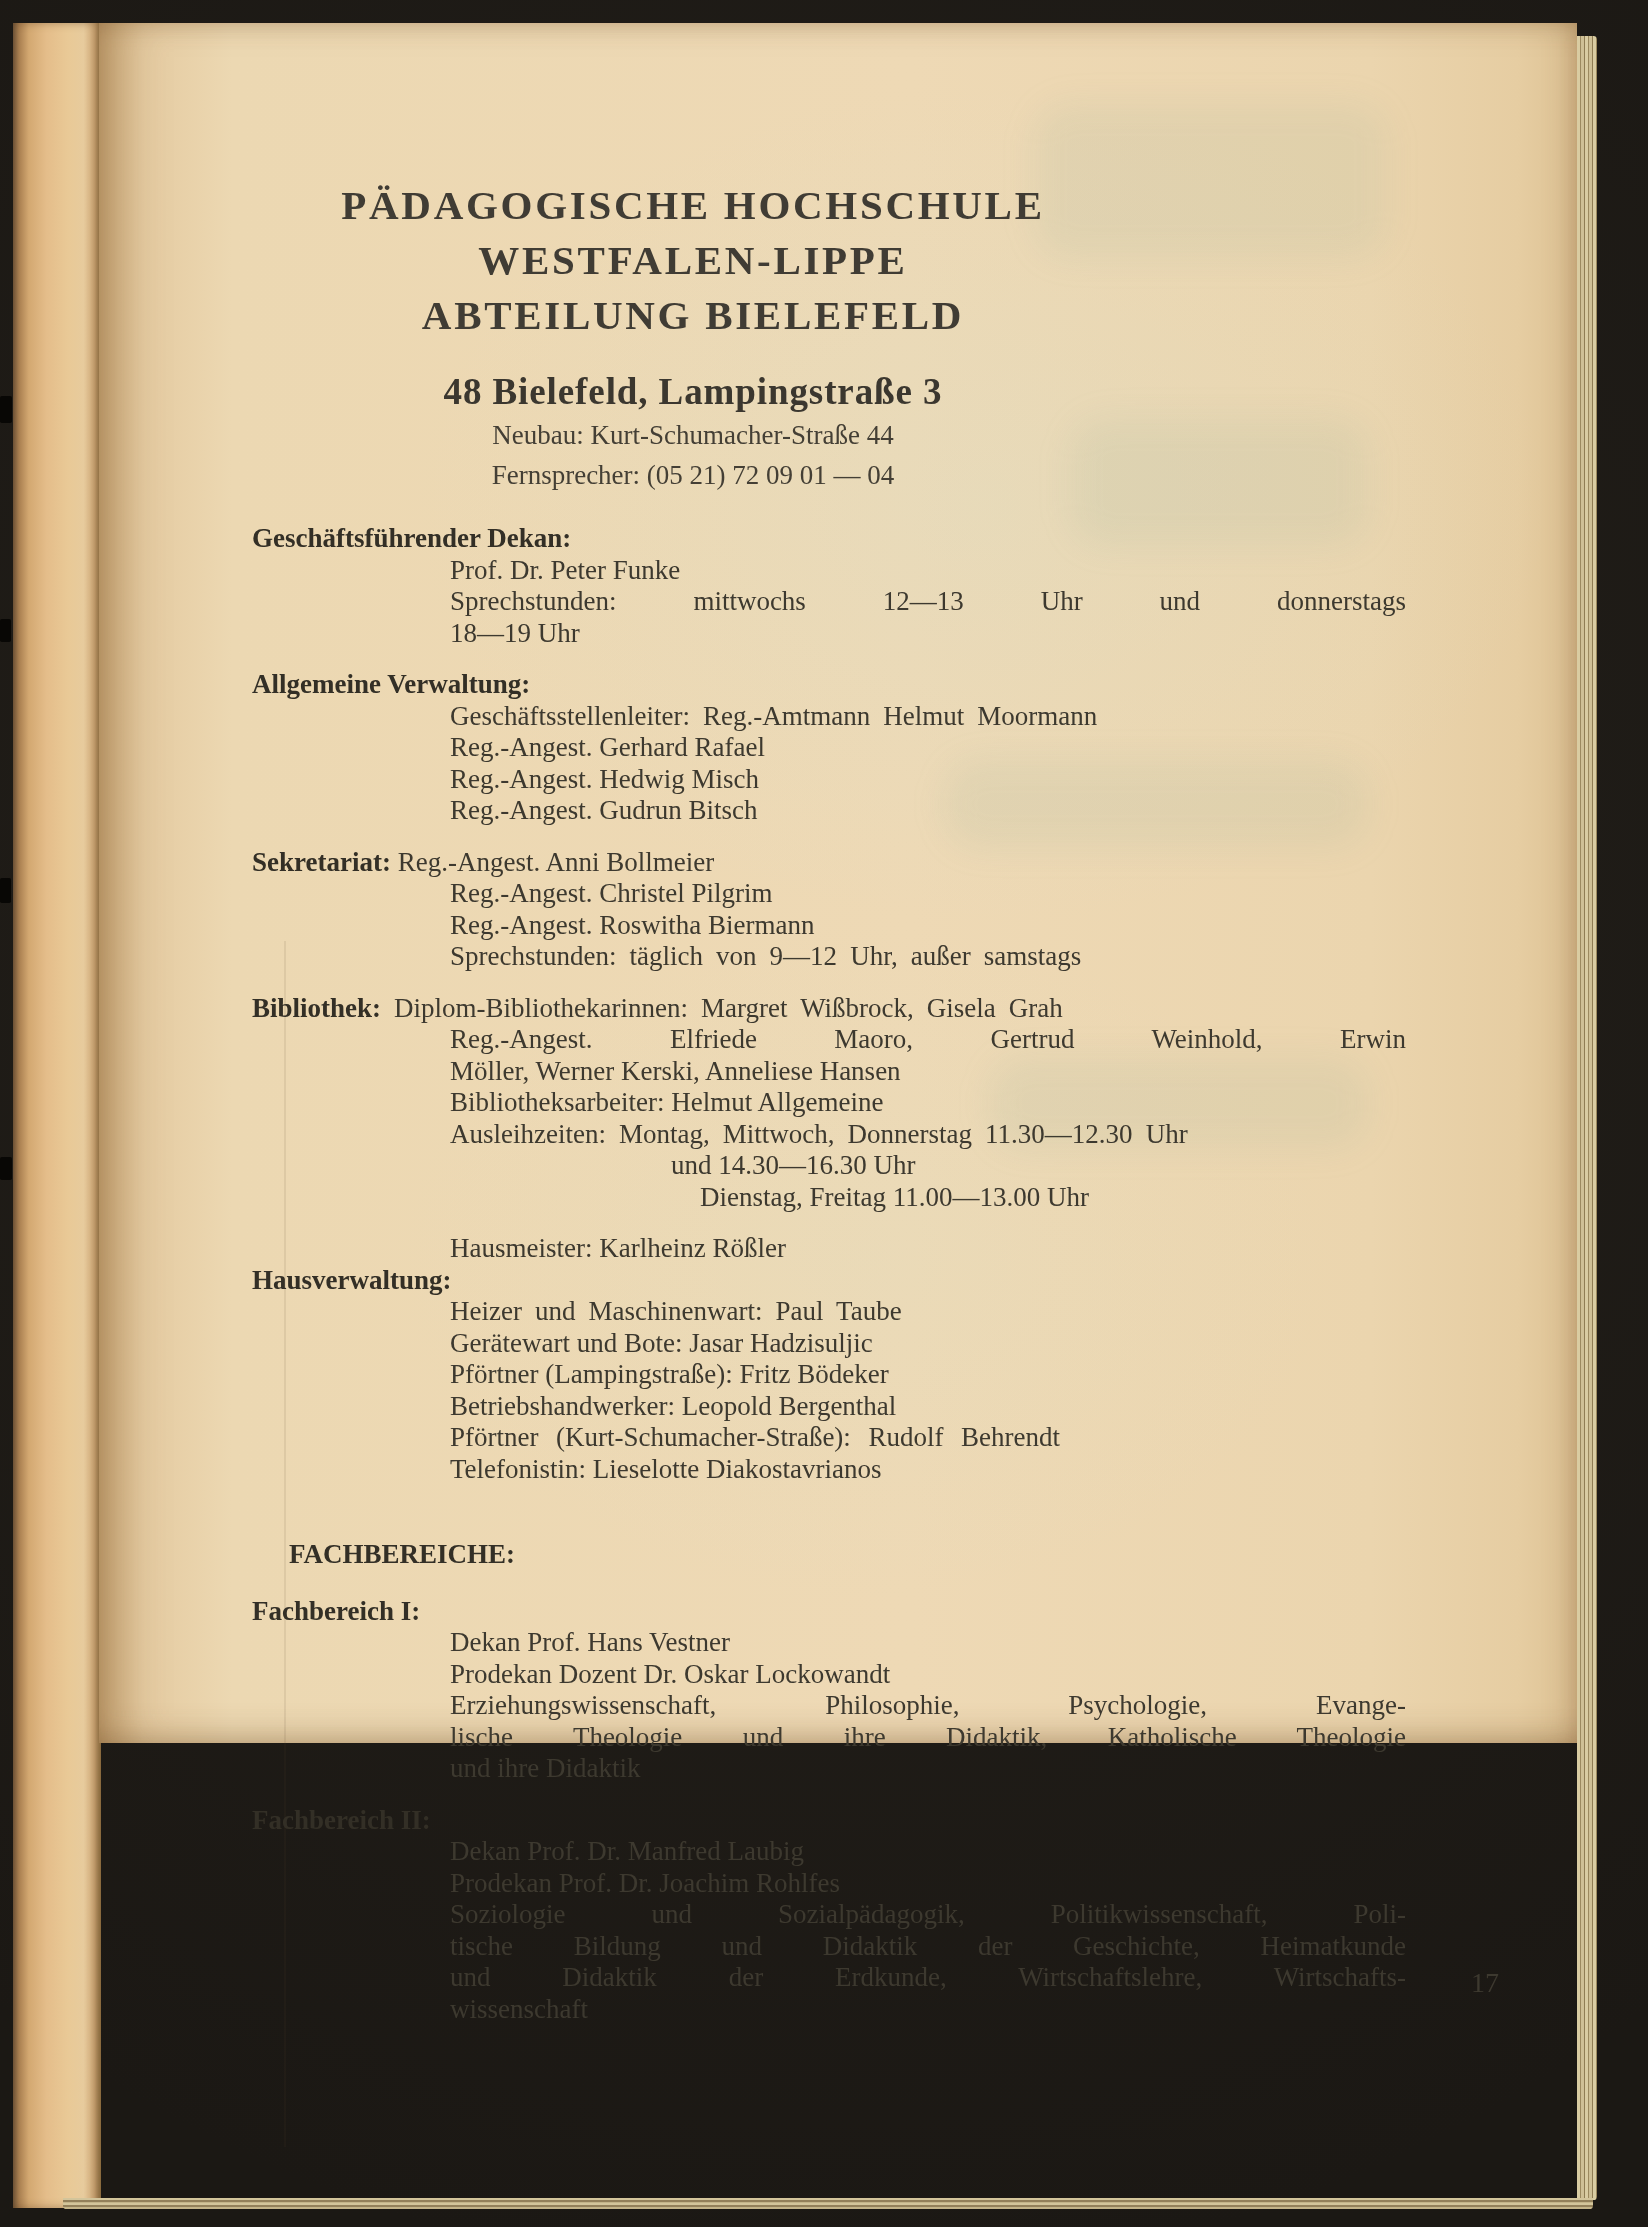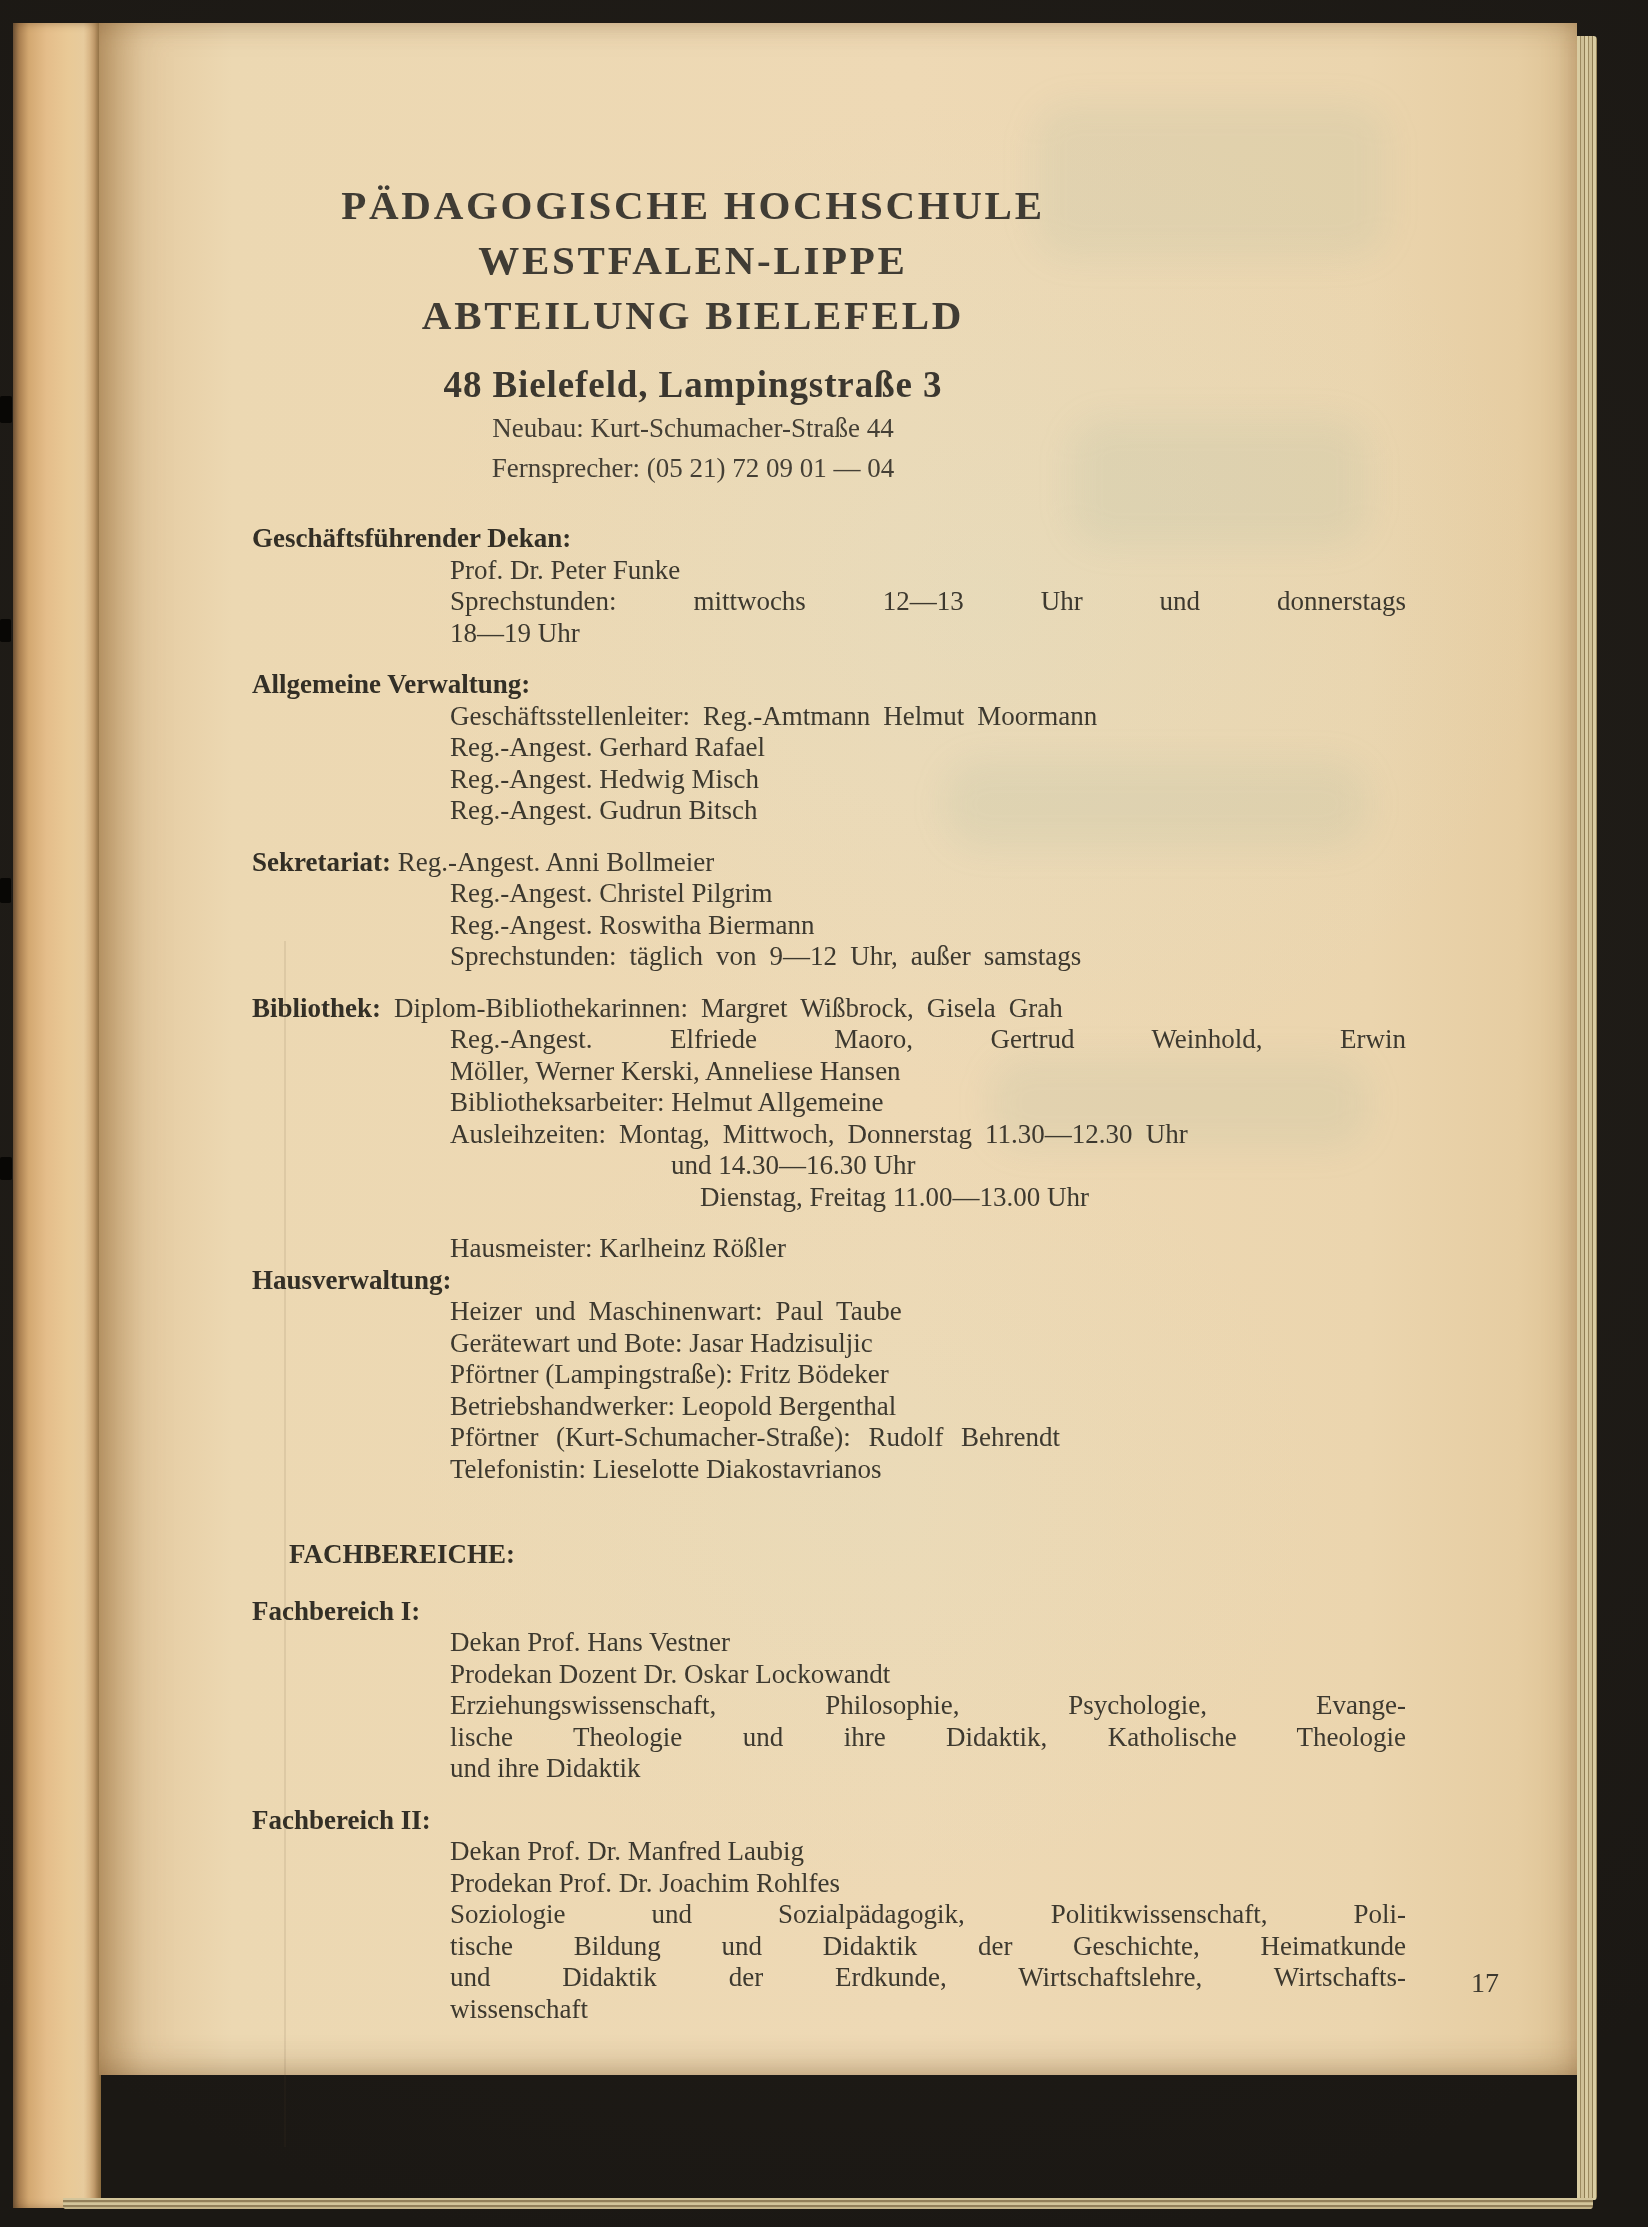--- a/index.html
+++ b/index.html
@@ -20,21 +20,21 @@
   
   .prev-page{
     position:absolute;left:12.6px;top:23.4px;width:88px;height:2185px;
     background:linear-gradient(90deg,
       #6d5236 0%, #a97f50 7%, #d3a871 18%, #e4bd8a 38%,
       #e9c996 62%, #e7cb9d 80%, #d2ab78 93%, #a5854f 100%);
     box-shadow:inset -5.4px 0 9px rgba(90,60,30,0.45);
   }
   
   .page{
-    position:absolute;left:99px;top:23.4px;width:1478px;height:2052px;
+    position:absolute;left:99px;top:23.4px;width:1478px;height:1720px;
     background:
       radial-gradient(55% 35% at 60% 28%, rgba(210,224,204,0.22), transparent 70%),
       radial-gradient(45% 28% at 52% 72%, rgba(214,224,198,0.16), transparent 70%),
       linear-gradient(90deg, #d9b987 0%, #e5cba1 3%, #ecd8b2 9%,
         #eed9b5 55%, #ebd5ae 86%, #e6cda2 96%, #dcc193 100%),
       #ead5b0;
     box-shadow:
       inset 41px 0 54px -31px rgba(120,80,40,0.50),
       inset -20px 0 31px -18px rgba(140,100,60,0.40),
       inset 0 -23.4px 36px -23.4px rgba(120,85,45,0.45),
@@ -58,21 +58,21 @@
   .ghost{position:absolute;background:rgba(150,172,150,0.12);filter:blur(16px);border-radius:36px;}
   .fold-line{position:absolute;width:1.8px;background:rgba(90,70,50,0.10);}
 
   
   .header{position:absolute;left:108px;top:155px;width:972px;text-align:center;}
   .title-line{
     font-size:41px;line-height:55px;font-weight:bold;
     letter-spacing:2.7px;color:#403c34;white-space:nowrap;
   }
   .addr-main{
-    margin-top:18px;font-size:37px;line-height:47px;font-weight:bold;
+    margin-top:25px;font-size:37px;line-height:47px;font-weight:bold;
     color:#3b372f;letter-spacing:0.9px;white-space:nowrap;
   }
   .addr-sub{font-size:27px;line-height:40px;color:#443f35;white-space:nowrap;}
 
   
   .page-text{
     position:absolute;left:153px;top:500px;width:1154px;
     font-size:27px;line-height:31.5px;color:#3d392f;
   }
   .sec{margin-left:198px;margin-top:20px;}

